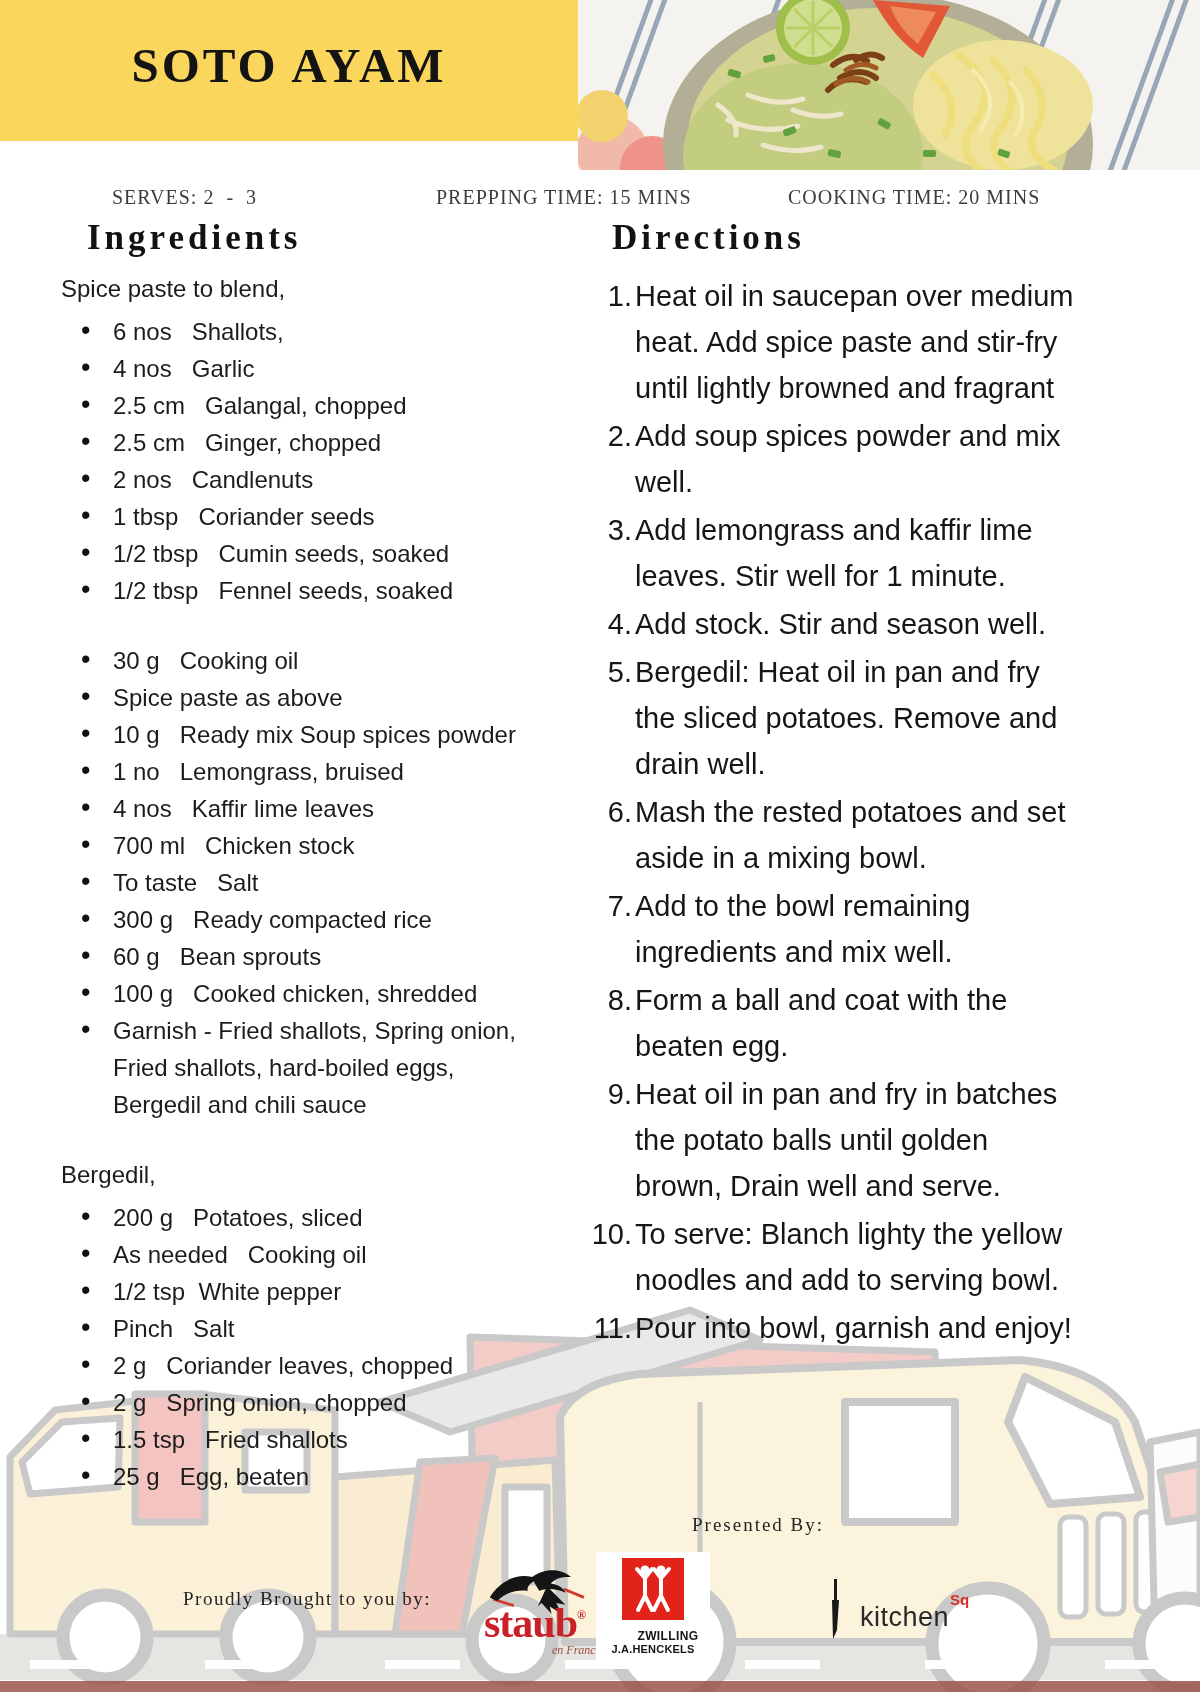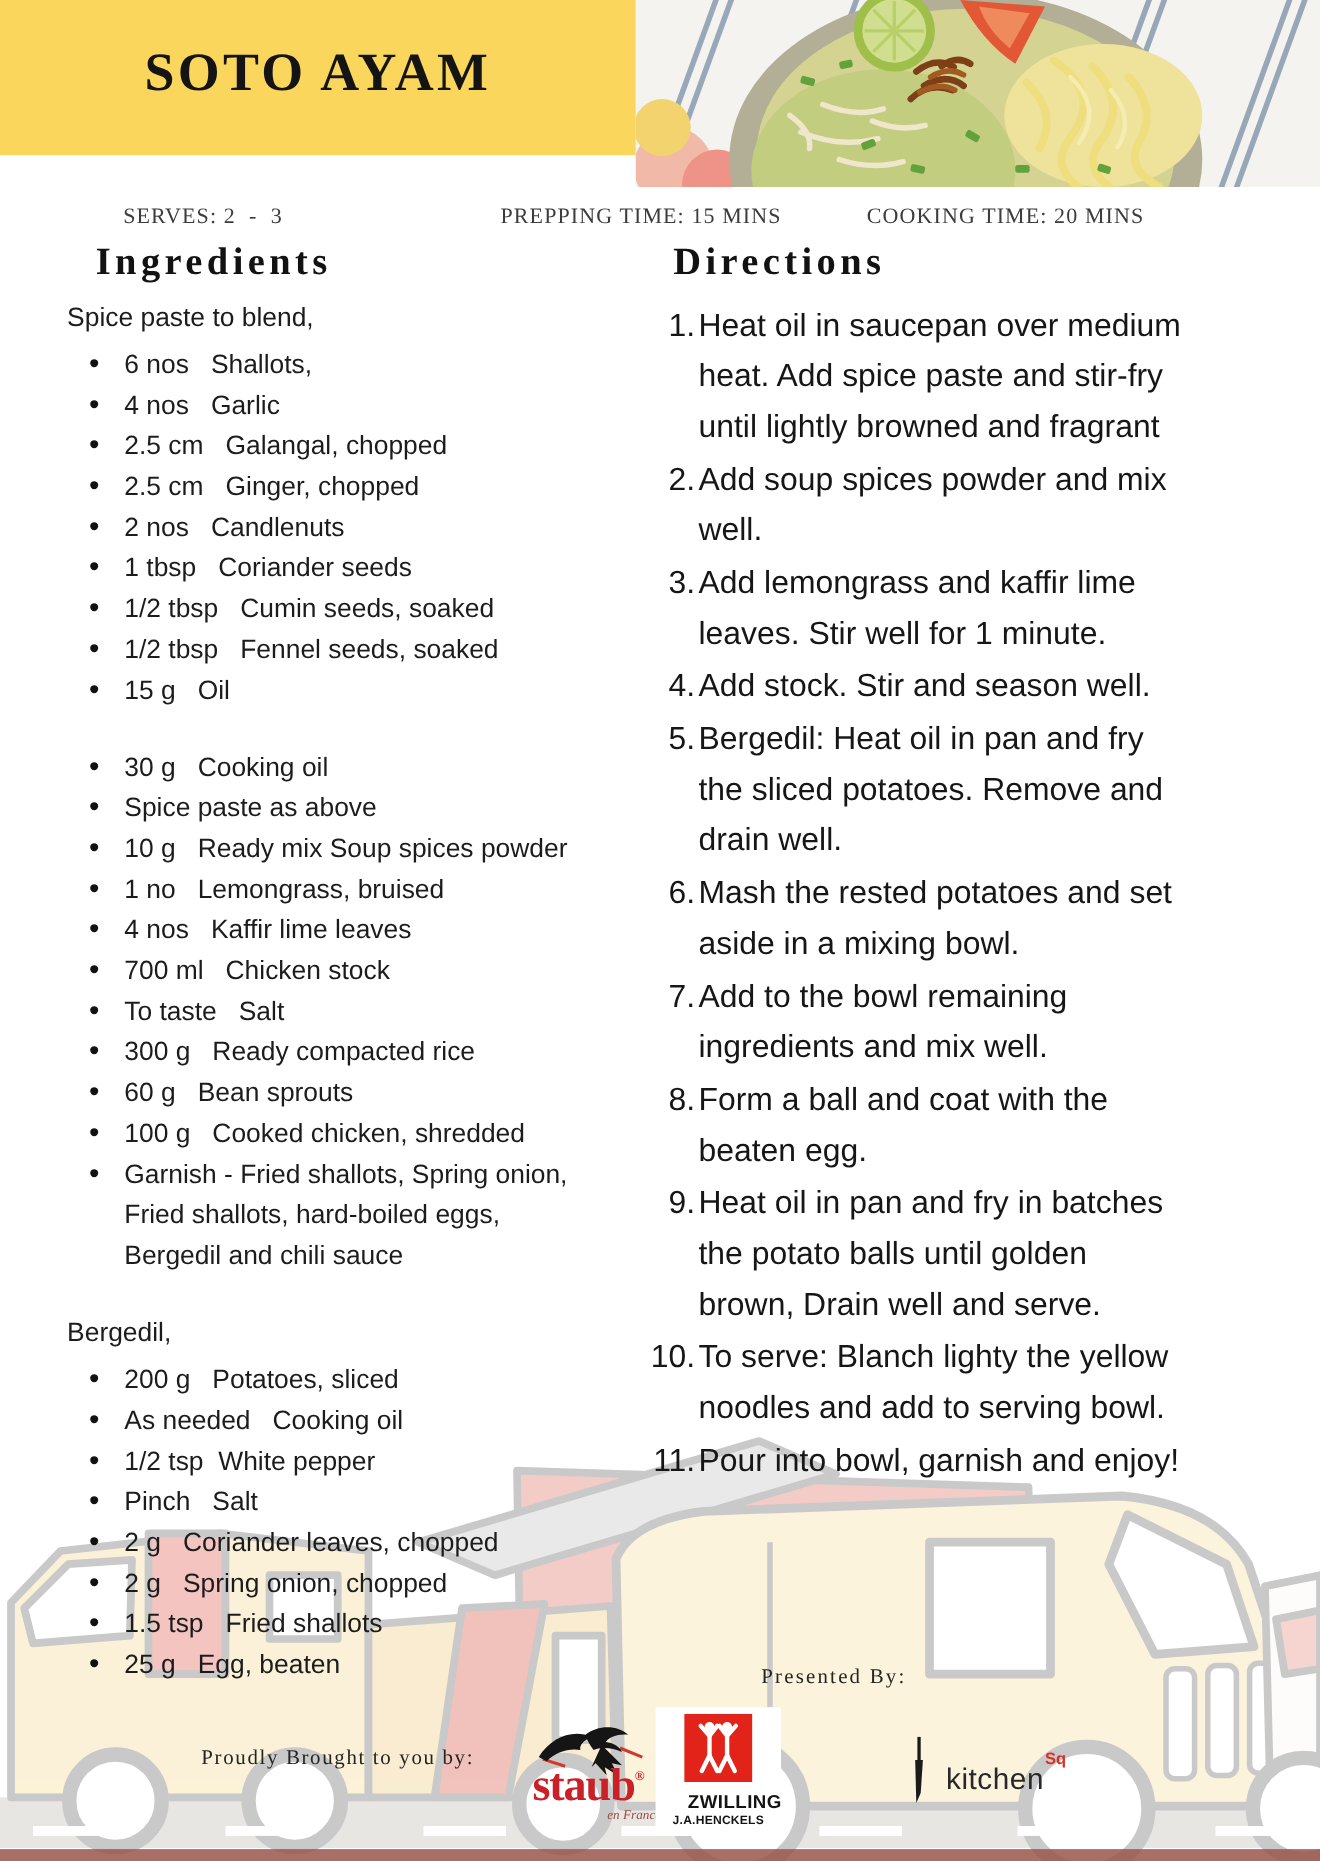--- a/index.html
+++ b/index.html
@@ -10,21 +10,21 @@
   .yellow-band{position:absolute;left:0;top:0;width:578px;height:141px;background:#fbd65c;
                display:flex;align-items:center;justify-content:center;}
   .title{font-family:"Liberation Serif",serif;font-weight:700;font-size:49px;letter-spacing:3px;
          color:#141414;padding-bottom:10px;}
   .photo{position:absolute;left:578px;top:0;width:622px;height:170px;display:block;}
 
   
   .meta{position:absolute;top:186px;font-family:"Liberation Serif",serif;font-size:20px;
         letter-spacing:1px;color:#3c3c3c;white-space:pre;}
   .meta.serves{left:112px;}
-  .meta.prep{left:455px;}
+  .meta.prep{left:436px;}
   .meta.cook{left:788px;}
 
   
   .col-heading{font-family:"Liberation Serif",serif;font-weight:700;font-size:35px;
                letter-spacing:4px;color:#121212;margin-left:32px;}
   .ing-col{position:absolute;left:55px;top:218px;width:470px;z-index:3;}
   .ing-intro{font-size:24px;line-height:37px;color:#1c1c1c;margin:12px 0 0 6px;white-space:pre-wrap;}
   .ing-group{margin-top:0;}
   .ing-group + .ing-group{margin-top:33px;}
   ul.ing-list{list-style:none;margin:6px 0 0 0;padding:0;}
@@ -53,21 +53,21 @@
   .staub{position:absolute;left:455px;top:1566px;width:160px;z-index:2;text-align:center;}
   .staub-bird{display:block;margin:0 auto;}
   .staub-word{font-family:"Liberation Serif",serif;font-weight:700;font-size:42px;line-height:.85;
               color:#c92127;margin-top:-8px;letter-spacing:-1px;}
   .staub-reg{font-size:12px;vertical-align:18px;letter-spacing:0;}
   .staub-sub{font-family:"Liberation Serif",serif;font-style:italic;font-size:12px;color:#9c4a40;
              text-align:right;padding-right:14px;margin-top:1px;}
 
   .zwilling{position:absolute;left:596px;top:1552px;width:110px;z-index:2;background:#ffffff;
             display:flex;flex-direction:column;align-items:center;padding:6px 2px 8px 2px;}
-  .zw-line1{font-size:17px;font-weight:700;color:#141414;margin-top:9px;letter-spacing:.4px;margin-left:30px;}
+  .zw-line1{font-size:12px;font-weight:700;color:#141414;margin-top:9px;letter-spacing:.4px;margin-left:30px;}
   .zw-line2{font-size:11px;font-weight:700;color:#141414;letter-spacing:.2px;}
 
   .ksq{position:absolute;left:828px;top:1578px;z-index:2;display:flex;align-items:flex-start;}
   .ksq-word{font-size:27px;color:#282828;margin-top:24px;margin-left:18px;letter-spacing:.5px;}
   .ksq-sup{font-size:15px;font-weight:700;color:#d93025;margin-top:13px;margin-left:1px;}
 </style>
 </head>
 <body>
 
 <div class="page">
@@ -161,21 +161,20 @@
           <div class="ing-intro">Spice paste to blend,</div>
           <ul class="ing-list">
             <li>6 nos   Shallots,</li>
             <li>4 nos   Garlic</li>
             <li>2.5 cm   Galangal, chopped</li>
             <li>2.5 cm   Ginger, chopped</li>
             <li>2 nos   Candlenuts</li>
             <li>1 tbsp   Coriander seeds</li>
             <li>1/2 tbsp   Cumin seeds, soaked</li>
             <li>1/2 tbsp   Fennel seeds, soaked</li>
-            <li>15 g   Oil</li>
           </ul>
         </div>
         <div class="ing-group">
           <ul class="ing-list">
             <li>30 g   Cooking oil</li>
             <li>Spice paste as above</li>
             <li>10 g   Ready mix Soup spices powder</li>
             <li>1 no   Lemongrass, bruised</li>
             <li>4 nos   Kaffir lime leaves</li>
             <li>700 ml   Chicken stock</li>

